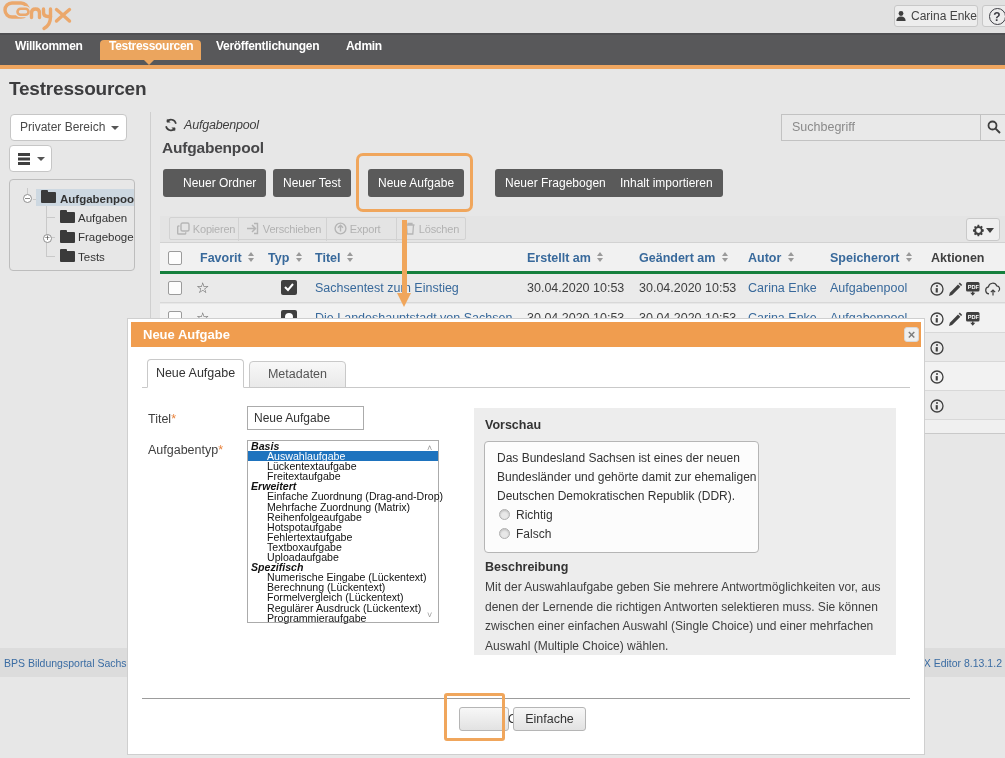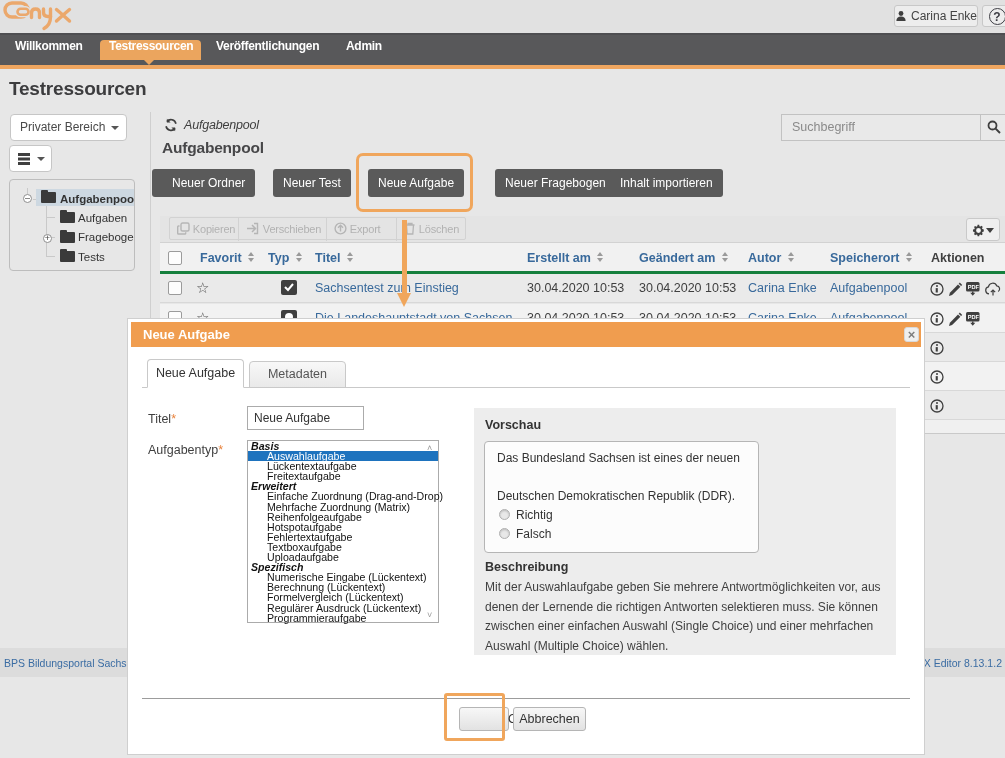--- a/index.html
+++ b/index.html
@@ -162,21 +162,21 @@
   <g fill="none" stroke="#3f3f3f" stroke-width="2">
     <path d="M14.5 7 A6.2 6.2 0 0 0 3.5 4.4"></path>
     <path d="M2.5 10 A6.2 6.2 0 0 0 13.5 12.6"></path>
   </g>
   <path d="M3.5 1 v4.5 h4.5 z" fill="#3f3f3f"></path>
   <path d="M13.5 16 v-4.5 h-4.5 z" fill="#3f3f3f"></path>
 </svg>
 <div class="abs" id="crumb">Aufgabenpool</div>
 <div class="abs" id="cpool">Aufgabenpool</div>
 
-<div class="dbtn" style="left:152px;padding-left:20px;">Neuer Ordner</div>
+<div class="dbtn" style="left:163px;padding-left:20px;">Neuer Ordner</div>
 <div class="dbtn" style="left:273px;">Neuer Test</div>
 <div class="dbtn" style="left:368px;">Neue Aufgabe</div>
 <div class="dbtn" style="left:475px;margin-left:20px;">Neuer Fragebogen</div>
 <div class="dbtn" style="left:610px;">Inhalt importieren</div>
 
 <div class="abs" id="search">Suchbegriff</div>
 <div class="abs" id="searchbtn">
   <svg width="14" height="14" viewBox="0 0 14 14" style="margin:5px 0 0 6px;">
       <circle cx="5.5" cy="5.5" r="4" fill="none" stroke="#3f3f3f" stroke-width="1.8"></circle>
       <path d="M8.6 8.6 L13 13" stroke="#3f3f3f" stroke-width="2"></path>
@@ -361,31 +361,32 @@
     <div id="lscroll">
       <div style="position:absolute;top:2px;left:3px;color:#999;font-size:9px;">˄</div>
       <div style="position:absolute;bottom:2px;left:3px;color:#999;font-size:9px;">˅</div>
     </div>
   </div>
 
   <div class="abs" id="preview">
     <div id="pvh">Vorschau</div>
     <div id="pvbox">
       <div class="pvline" style="top:9px;">Das Bundesland Sachsen ist eines der neuen</div>
+      <div class="pvline" style="top:28px;">Bundesländer und gehörte damit zur ehemaligen</div>
       <div class="pvline" style="top:47px;">Deutschen Demokratischen Republik (DDR).</div>
       <div class="radio" style="top:67px;"></div>
       <div class="pvline" style="top:66px;left:31px;">Richtig</div>
       <div class="radio" style="top:86px;"></div>
       <div class="pvline" style="top:85px;left:31px;">Falsch</div>
     </div>
     <div id="descjh">Beschreibung</div>
     <div id="desc">Mit der Auswahlaufgabe geben Sie mehrere Antwortmöglichkeiten vor, aus<br>denen der Lernende die richtigen Antworten selektieren muss. Sie können<br>zwischen einer einfachen Auswahl (Single Choice) und einer mehrfachen<br>Auswahl (Multiple Choice) wählen.</div>
   </div>
 
   <div class="abs" id="okline"></div>
   <div class="mbtn" style="left:331px;width:39px;padding-left:48px;">OK</div>
-  <div class="mbtn" style="left:385px;width:73px;">Abbrechen</div>
+  <div class="mbtn" style="left:385px;width:73px;">Einfache</div>
 </div>
 
 <div class="hl" style="left:356px;top:153px;width:117px;height:59px;border-radius:7px;"></div>
 <div class="abs" id="arrowline"></div>
 <div class="abs" id="arrowhead"></div>
 <div class="hl" style="left:444px;top:693px;width:61px;height:48px;border-radius:3px;"></div>
 
 </body></html>

